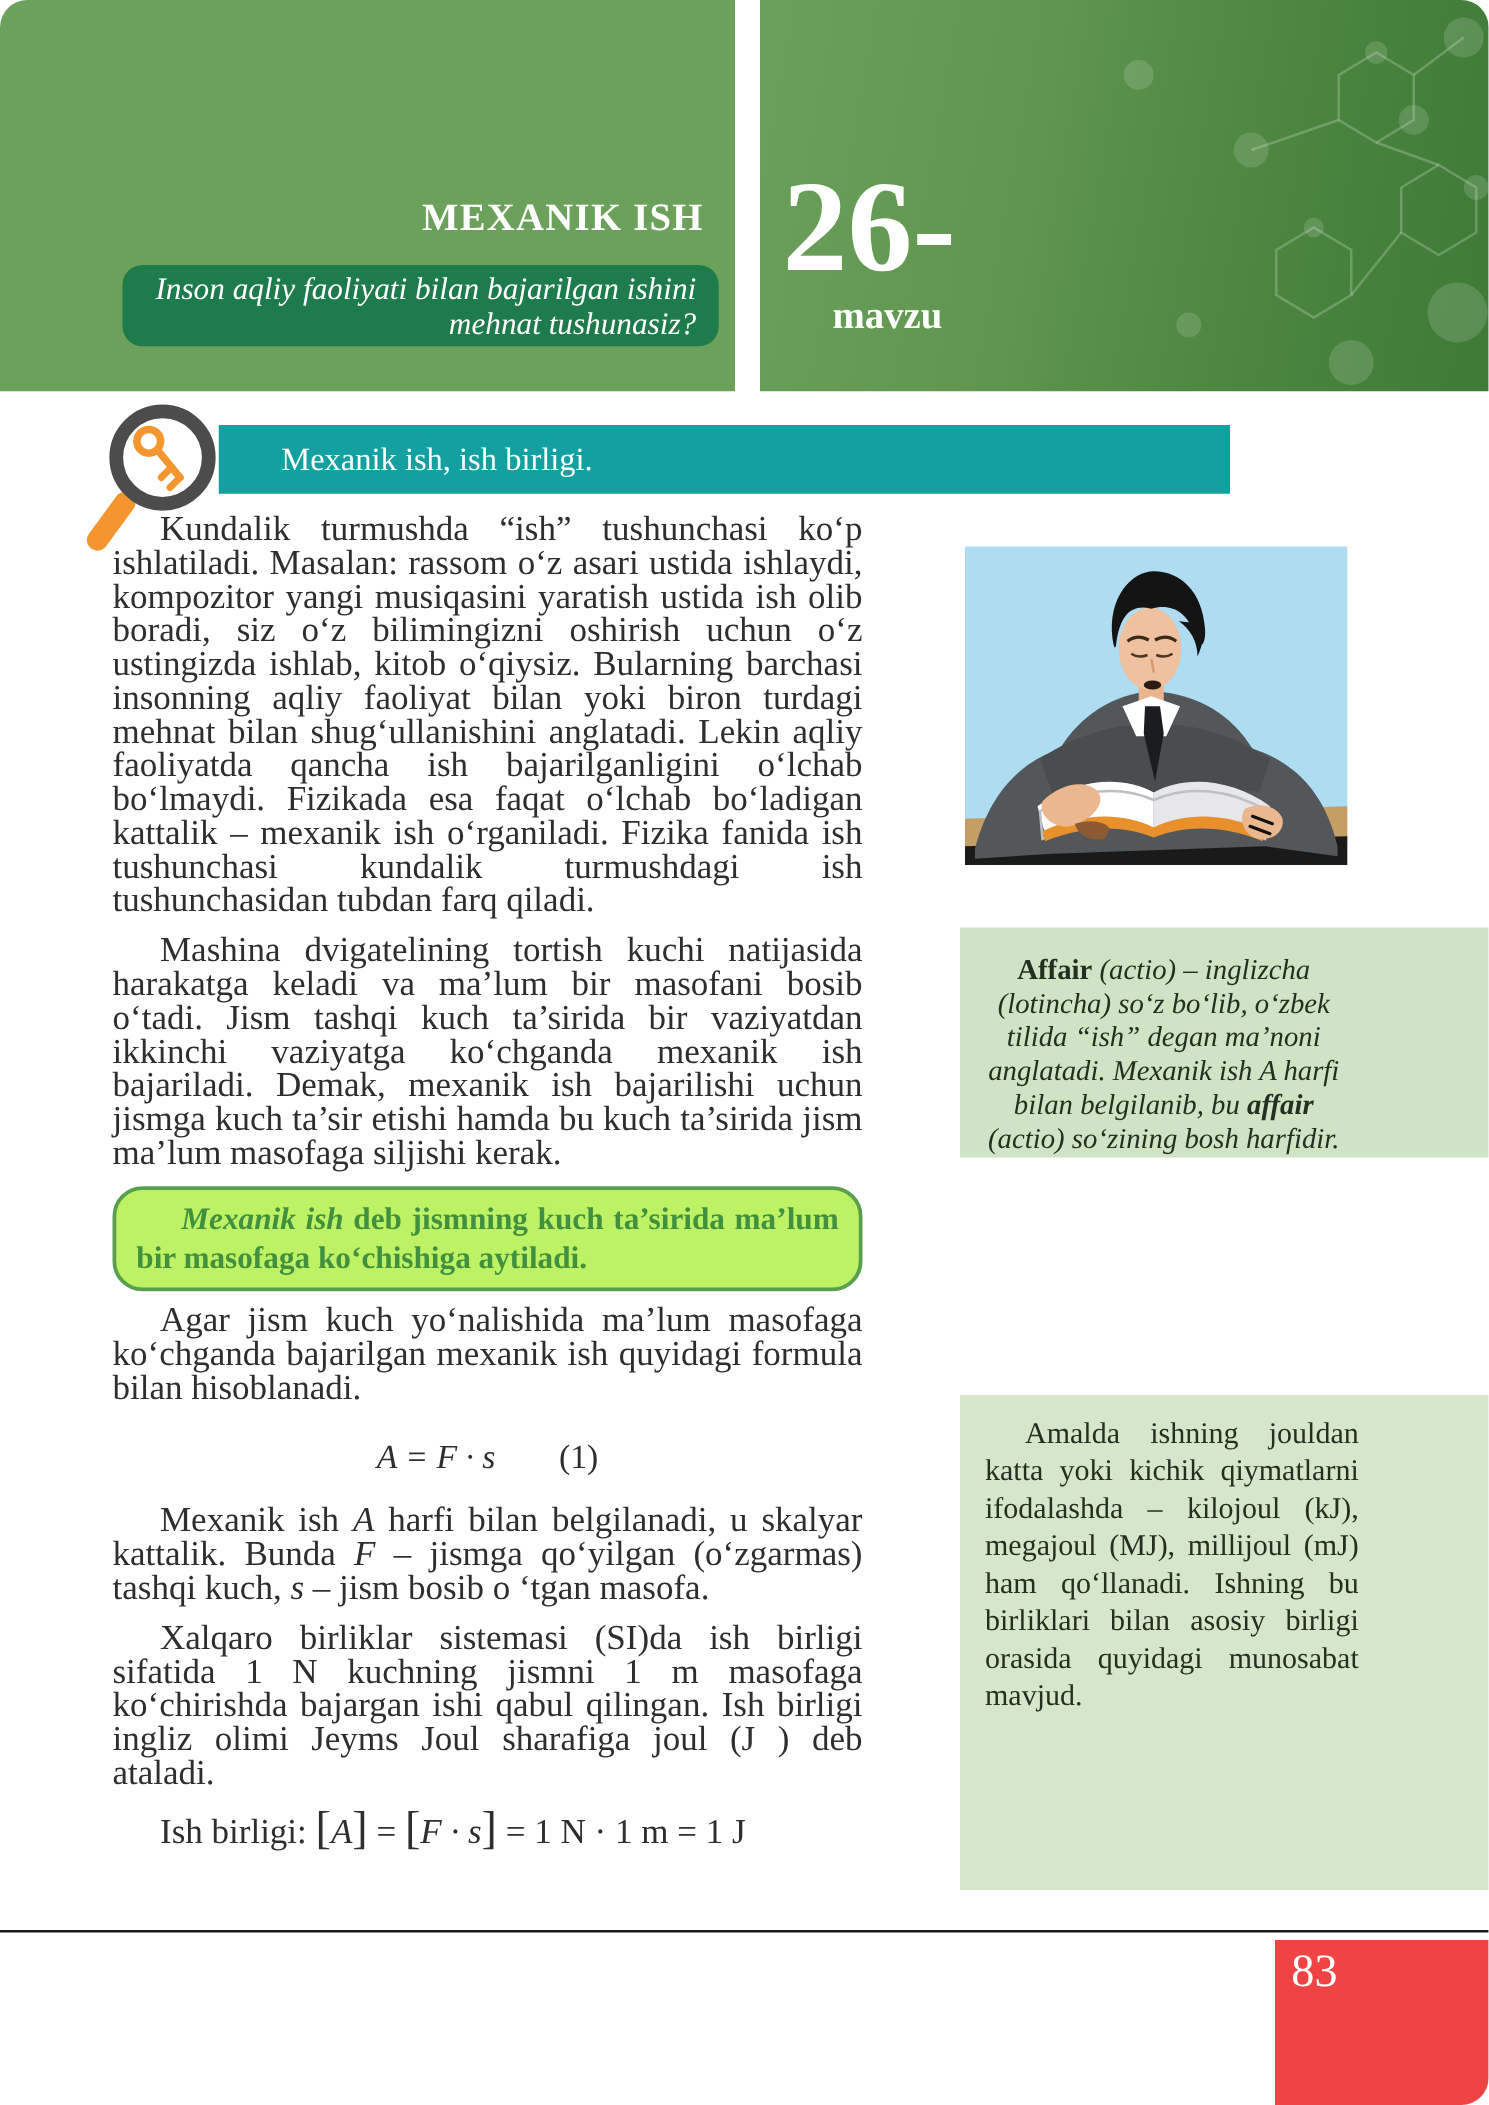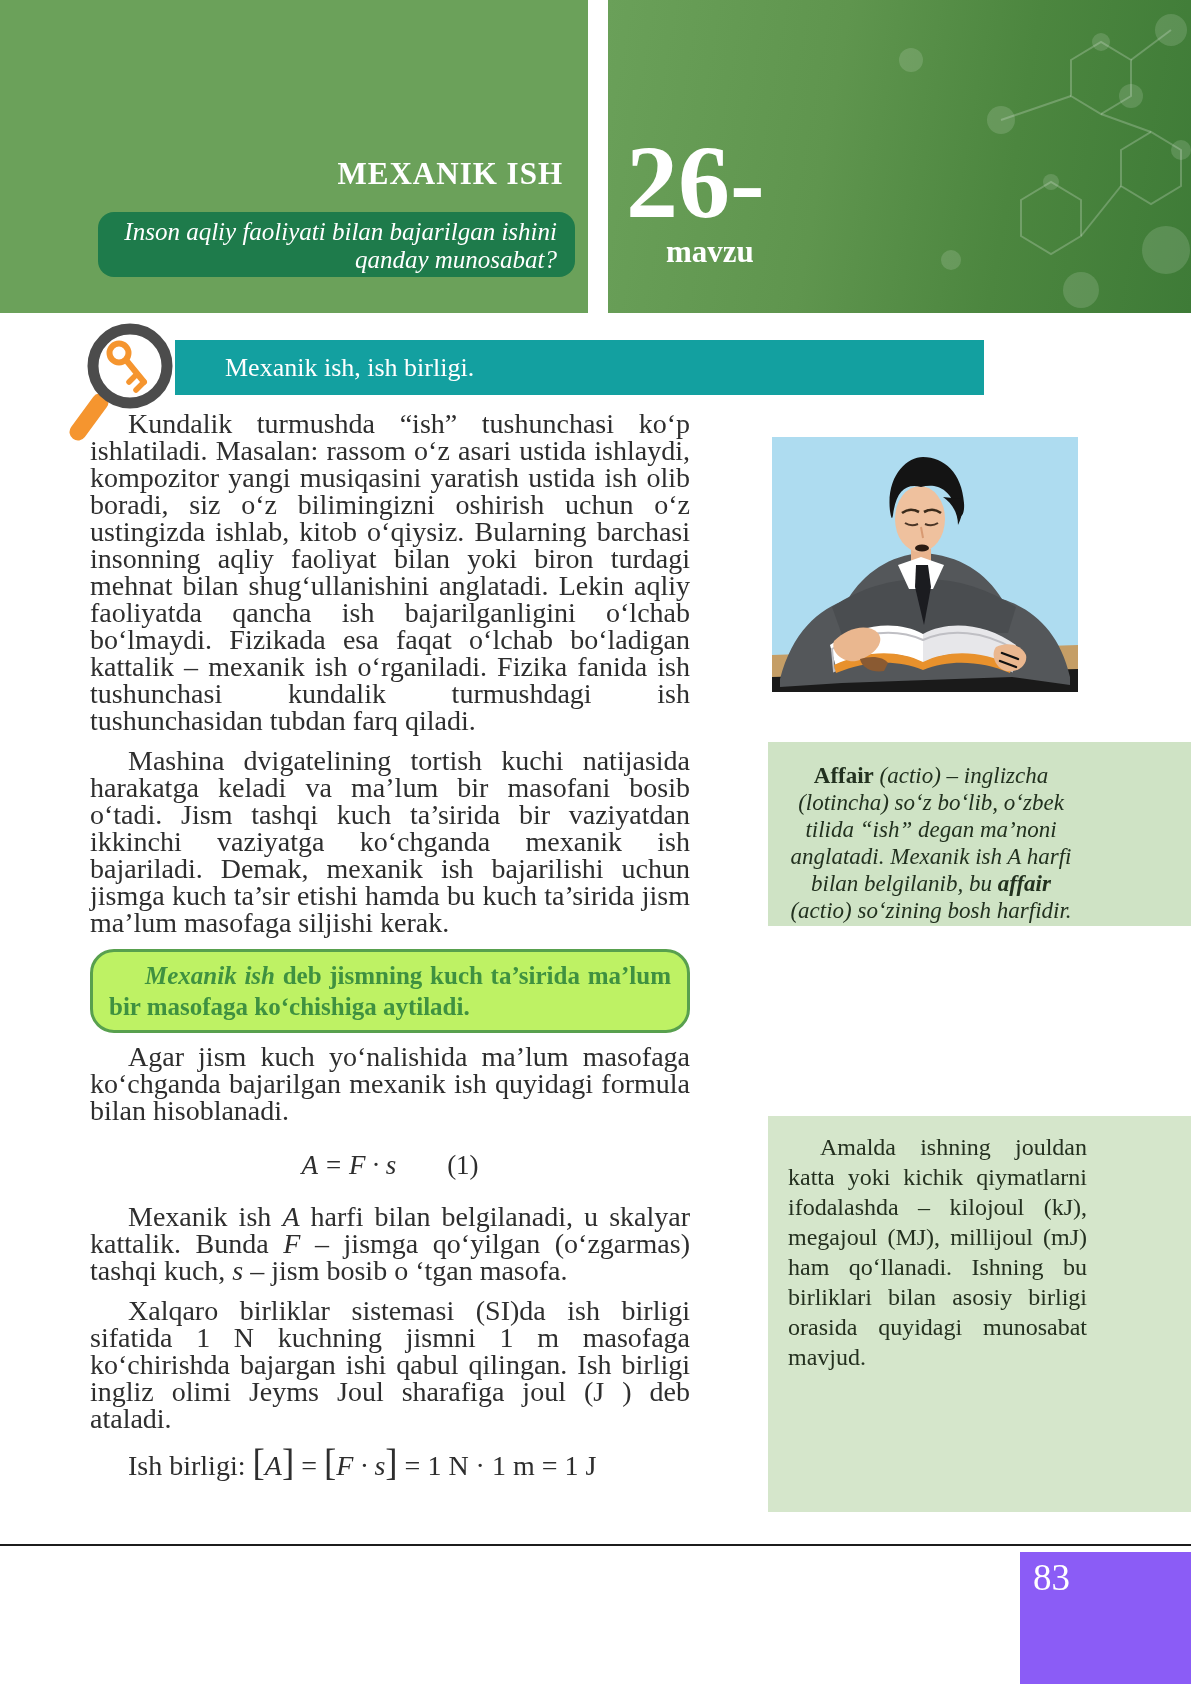--- a/index.html
+++ b/index.html
@@ -1,17 +1,17 @@
 <!DOCTYPE html>
 <html><head>
 <meta charset="utf-8">
 <style>
   html,body{margin:0;padding:0;background:#ffffff;}
   .page{position:relative;width:1191px;height:1684px;background:#ffffff;overflow:hidden;
-        font-family:"Liberation Serif","DejaVu Serif",serif;color:#2e2e2e;}
+        font-family:"Liberation Serif","DejaVu Serif",serif;color:#2e2e2e;border-radius:22px;}
 
   
   .hdr-left{position:absolute;left:0;top:0;width:588px;height:313px;background:#6ba15a;}
   .hdr-right{position:absolute;left:608px;top:0;width:583px;height:313px;
              background:linear-gradient(100deg,#6aa059 0%,#5f954e 38%,#4c863f 68%,#3e7b37 100%);overflow:hidden;}
   .hdr-right svg.pattern{position:absolute;right:0;top:0;}
   .chapter-title{position:absolute;right:25px;top:156px;margin:0;color:#ffffff;
                  font-size:31px;font-weight:bold;letter-spacing:1px;}
   .question-box{position:absolute;left:98px;top:212px;width:477px;height:65px;
                 background:#1e7b4b;border-radius:16px;box-sizing:border-box;
@@ -48,34 +48,34 @@
   .aff-line span{font-style:italic;}
   .aff-line .rm{font-style:normal;}
   .sidebar-box{position:absolute;left:768px;top:1116px;width:423px;height:396px;background:#d5e6cb;
                box-sizing:border-box;padding:16px 104px 0 20px;}
   .sidebar-box p{margin:0;font-size:24px;line-height:30px;text-align:justify;text-indent:32px;color:#24301f;}
   .eq-block{margin-top:14px;}
   .eq{text-align:center;font-size:25px;line-height:35px;color:#24301f;}
 
   
   .footer-rule{position:absolute;left:0;top:1544px;width:1191px;height:2px;background:#1c1c1c;}
-  .page-num-box{position:absolute;left:1020px;top:1552px;width:171px;height:132px;background:#8b5cf6;}
+  .page-num-box{position:absolute;left:1020px;top:1552px;width:171px;height:132px;background:#ef4444;}
   .page-num{position:absolute;left:13px;top:4px;color:#ffffff;font-size:37px;}
 </style>
 </head>
 <body>
 
 <div class="page">
 
   <header>
     <div class="hdr-left">
       <h1 class="chapter-title">MEXANIK ISH</h1>
       <div class="question-box">
         <div>Inson aqliy faoliyati bilan bajarilgan ishini</div>
-        <div>qanday munosabat?</div>
+        <div>mehnat tushunasiz?</div>
       </div>
     </div>
     <div class="hdr-right">
       <svg class="pattern" width="420" height="313" viewBox="0 0 420 313">
         <g fill="none" stroke="rgba(255,255,255,0.22)" stroke-width="2">
           <polygon points="300,60 330,42 360,60 360,96 330,114 300,96"></polygon>
           <polygon points="350,150 380,132 410,150 410,186 380,204 350,186"></polygon>
           <polygon points="250,200 280,182 310,200 310,236 280,254 250,236"></polygon>
           <line x1="330" y1="114" x2="380" y2="132"></line>
           <line x1="310" y1="236" x2="350" y2="186"></line>

